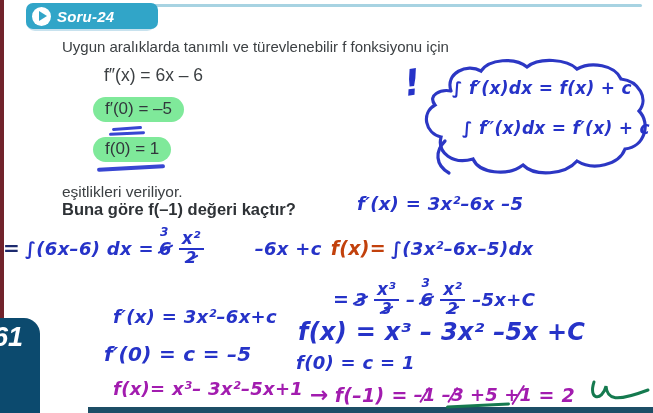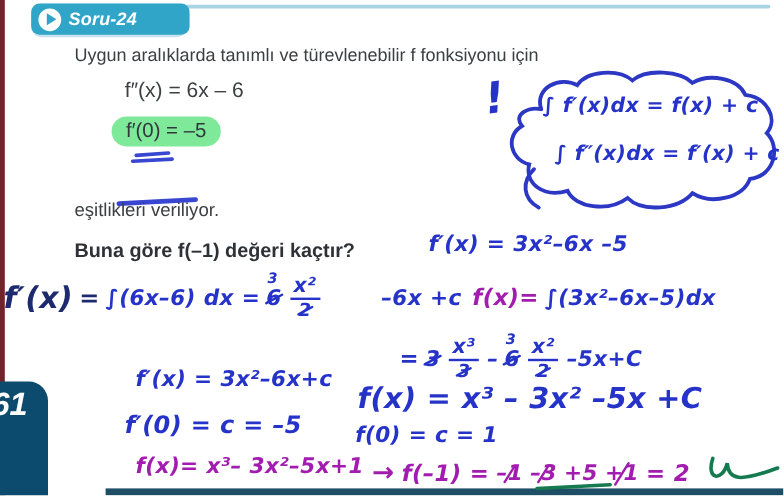--- a/index.html
+++ b/index.html
@@ -1,21 +1,21 @@
 <!DOCTYPE html>
 <html><head>
 <meta charset="utf-8">
 <style>
   html,body{margin:0;padding:0;background:#ffffff;}
   #slide{position:relative;width:653px;height:413px;background:#ffffff;overflow:hidden;
          font-family:"Liberation Sans",sans-serif;}
   .abs{position:absolute;}
   .printed{font-family:"Liberation Sans",sans-serif;color:#3c4043;}
   .hand{font-family:"DejaVu Sans",sans-serif;font-style:italic;font-weight:700;letter-spacing:.3px;}
-  .blue{color:#2633c8}.navy{color:#1d2a6e}.red{color:#a21caf}.green{color:#a21caf}
+  .blue{color:#2633c8}.navy{color:#1d2a6e}.red{color:#c2410c}.green{color:#a21caf}
   .row{display:flex;align-items:center;white-space:nowrap;}
   
   .frac{display:inline-flex;flex-direction:column;align-items:center;line-height:1;vertical-align:middle;margin:0 2px;}
   .frac .num{border-bottom:2.5px solid currentColor;padding:0 3px 1px;}
   .frac .den{padding-top:1px;font-size:15px;}
   
   .cancel{position:relative;display:inline-block;}
   .cancel::after{content:"";position:absolute;left:-18%;right:-18%;top:48%;height:2.2px;
                  background:currentColor;transform:rotate(-28deg);border-radius:2px;}
   .slash{position:relative;display:inline-block;}
@@ -62,40 +62,42 @@
 
   <div class="abs printed" style="left:62px;top:38px;font-size:15px;">Uygun aralıklarda tanımlı ve türevlenebilir f fonksiyonu için</div>
   <div class="abs printed" style="left:104px;top:65px;font-size:17.5px;">f″(x) = 6x – 6</div>
 
   <div class="abs" style="left:93px;top:97px;">
     <span class="hl printed" style="font-size:17px;color:#32373c;">f′(0) = –5</span>
   </div>
   <div class="abs uline" style="left:112px;top:127px;width:30px;height:3px;transform:rotate(-4deg);"></div>
   <div class="abs uline" style="left:109px;top:132px;width:36px;height:3px;transform:rotate(-3deg);"></div>
 
+  <div class="abs" style="left:93px;top:137px;">
+    <span class="hl printed" style="font-size:17px;color:#32373c;">f(0) = 1</span>
+  </div>
   <div class="abs uline" style="left:97px;top:166px;width:68px;height:3.5px;transform:rotate(-3deg);"></div>
 
-  <div class="abs printed" style="left:62px;top:167px;font-size:15.5px;">eşitlikleri veriliyor.</div>
+  <div class="abs printed" style="left:62px;top:183px;font-size:15.5px;">eşitlikleri veriliyor.</div>
   <div class="abs printed" style="left:62px;top:200px;font-size:16.5px;font-weight:700;color:#2e3236;">Buna göre f(–1) değeri kaçtır?</div>
 
   <svg class="abs" style="left:415px;top:55px;" width="240" height="128" viewBox="0 0 240 128">
     <path d="M36 36 C30 18 52 8 66 16 C74 4 100 2 112 12 C124 2 152 4 162 14
              C176 6 200 10 206 24 C224 26 234 44 224 56 C236 68 230 92 210 94
              C204 110 178 116 162 106 C150 120 120 122 108 110 C92 122 64 118 58 104
              C38 110 22 98 26 82 C10 78 6 58 20 50 C12 40 26 34 36 36" fill="none" stroke="#2c37c4" stroke-width="3.2" stroke-linecap="round"></path>
     <path d="M30 86 C20 96 20 110 34 118" fill="none" stroke="#2c37c4" stroke-width="3.2" stroke-linecap="round"></path>
   </svg>
   <div class="abs hand blue" style="left:404px;top:62px;font-size:36px;transform:rotate(-8deg);">!</div>
   <div class="abs hand blue" style="left:452px;top:78px;font-size:17px;">∫ f′(x)dx = f(x) + c</div>
   <div class="abs hand blue" style="left:462px;top:118px;font-size:17px;">∫ f″(x)dx = f′(x) + c</div>
 
   <div class="abs hand blue" style="left:357px;top:193px;font-size:18px;">f′(x) = 3x²–6x –5</div>
 
   <div class="abs row" style="left:3px;top:230px;gap:5px;">
-    <span class="hand navy" style="font-size:25px;">f′(x)</span>
     <span class="hand navy" style="font-size:20px;">=</span>
     <span class="hand blue" style="font-size:18px;">∫(6x–6) dx =</span>
     <span class="coefwrap hand blue" style="font-size:18px;">
       <span class="over">3</span>
       <span class="cancel">6</span>
     </span>
     <span class="frac hand blue" style="font-size:17px;">
       <span class="num">x²</span>
       <span class="den cancel">2</span>
     </span>

